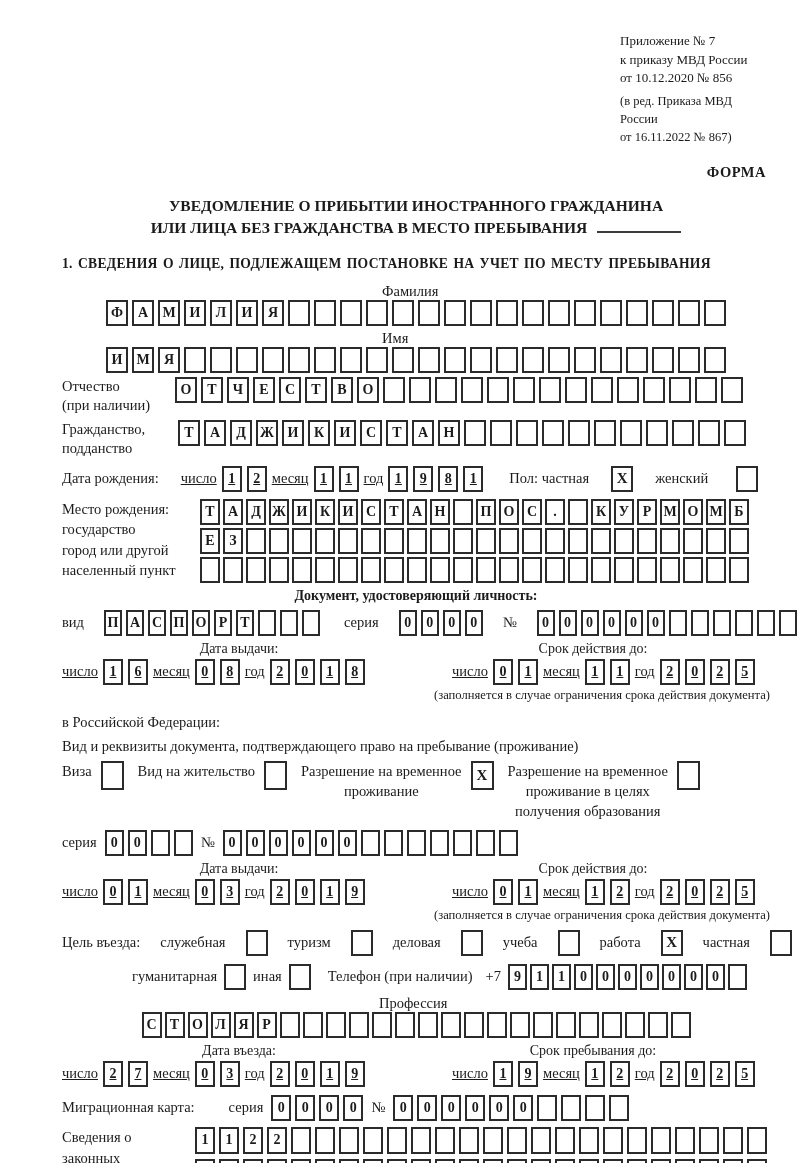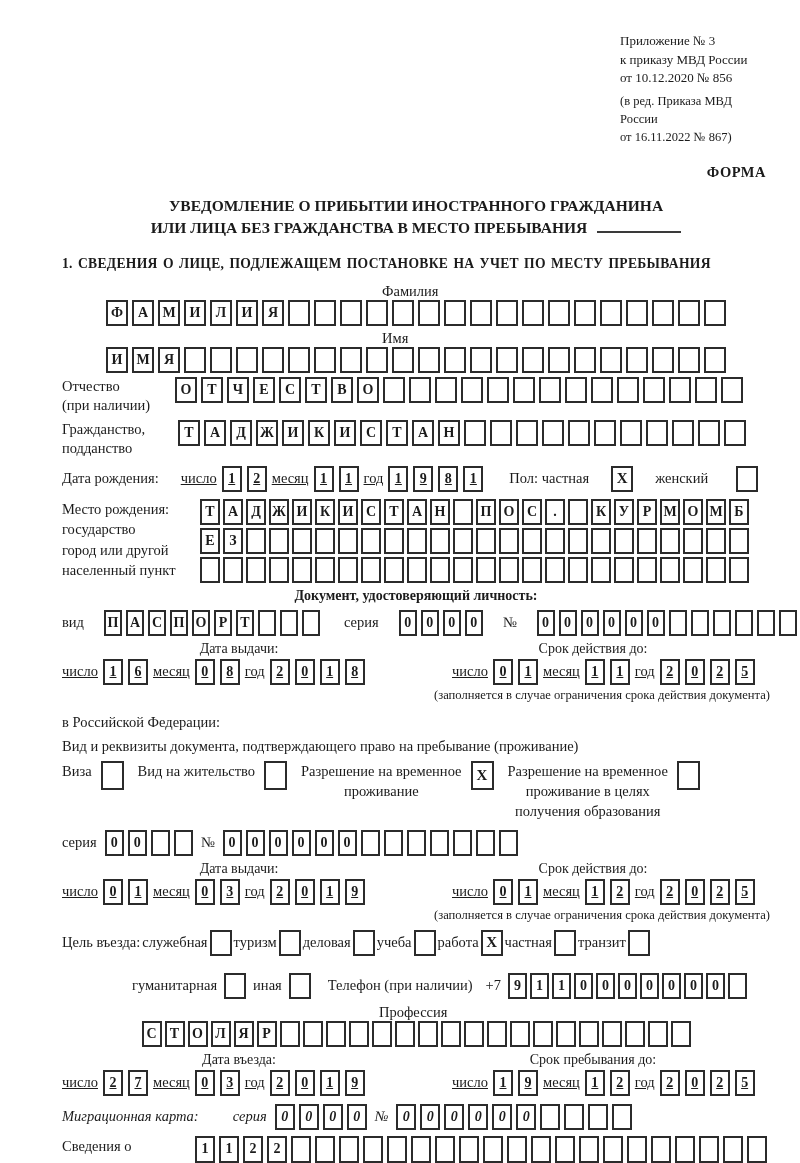--- a/index.html
+++ b/index.html
@@ -58,33 +58,33 @@
   .note-right{text-align:right;font-size:12.6px;margin-top:3px;line-height:15px;}
 
   .para{font-size:14.5px;line-height:24px;margin-top:7px;}
 
   .permit-row{display:flex;align-items:flex-start;margin-top:3px;font-size:14.5px;}
   .popt{display:flex;align-items:flex-start;gap:9px;}
   .optlines{text-align:center;line-height:20px;}
 
   .ser-row{display:flex;align-items:center;gap:8px;margin-top:9px;font-size:14.5px;}
 
-  .purpose-row{display:flex;align-items:center;gap:2px;margin-top:7px;font-size:14.5px;white-space:nowrap;}
-  .phone-row{display:flex;align-items:center;gap:7px;margin-top:17px;padding-left:70px;font-size:14.5px;white-space:nowrap;}
+  .purpose-row{display:flex;align-items:center;gap:20px;margin-top:7px;font-size:14.5px;white-space:nowrap;}
+  .phone-row{display:flex;align-items:center;gap:7px;margin-top:8px;padding-left:70px;font-size:14.5px;white-space:nowrap;}
 
   .rep-row{display:flex;align-items:flex-start;margin-top:6px;}
   .rep-labels{width:133px;font-size:14.5px;line-height:21.5px;flex:0 0 auto;} .gap14{width:14px;flex:0 0 auto;}
 </style>
 </head>
 <body>
 
 <div class="page">
 
   <div class="appendix">
-    <div>Приложение № 3</div>
+    <div>Приложение № 7</div>
     <div>к приказу МВД России</div>
     <div>от 10.12.2020 № 856</div>
   </div>
   <div class="edition">
     <div>(в ред. Приказа МВД России</div>
     <div>от 16.11.2022 № 867)</div>
   </div>
   <div class="form-label">ФОРМА</div>
 
   <div class="title">
@@ -638,21 +638,21 @@
           <span class="cells">
             <span class="cell">2</span>
             <span class="cell">0</span>
             <span class="cell">2</span>
             <span class="cell">5</span>
           </span>
         </div>
     </div>
   </div>
 
-  <div class="ser-row" style="margin-top:8px;font-style:italic;">
+  <div class="ser-row" style="margin-top:8px;">
     <span class="lbl">Миграционная карта:</span>
     <span class="lbl" style="margin-left:26px;">серия</span>
     <span class="cells mcc">
         <span class="cell">0</span>
         <span class="cell">0</span>
         <span class="cell">0</span>
         <span class="cell">0</span>
       </span>
     <span class="lbl">№</span>
     <span class="cells mcc">

